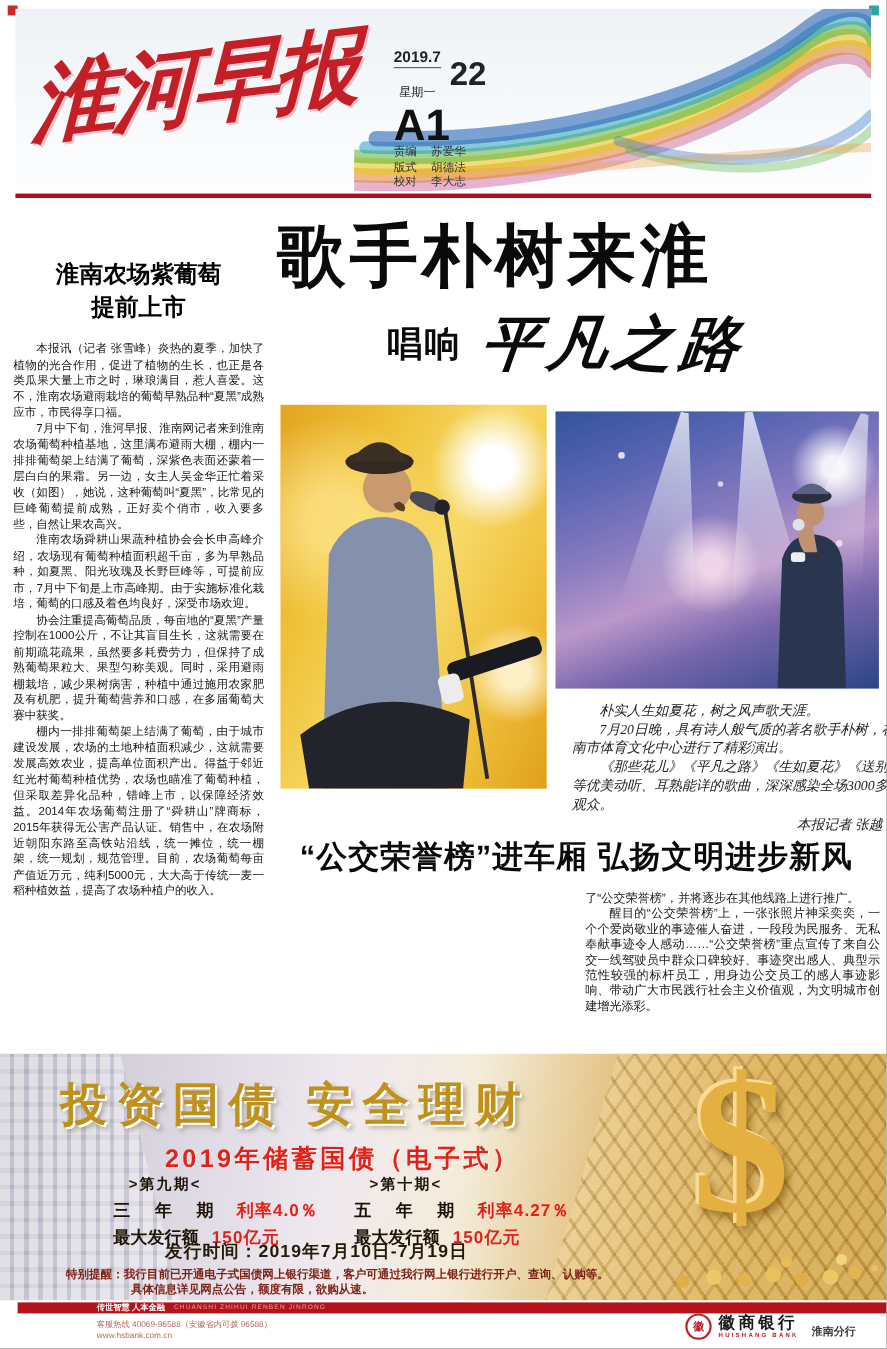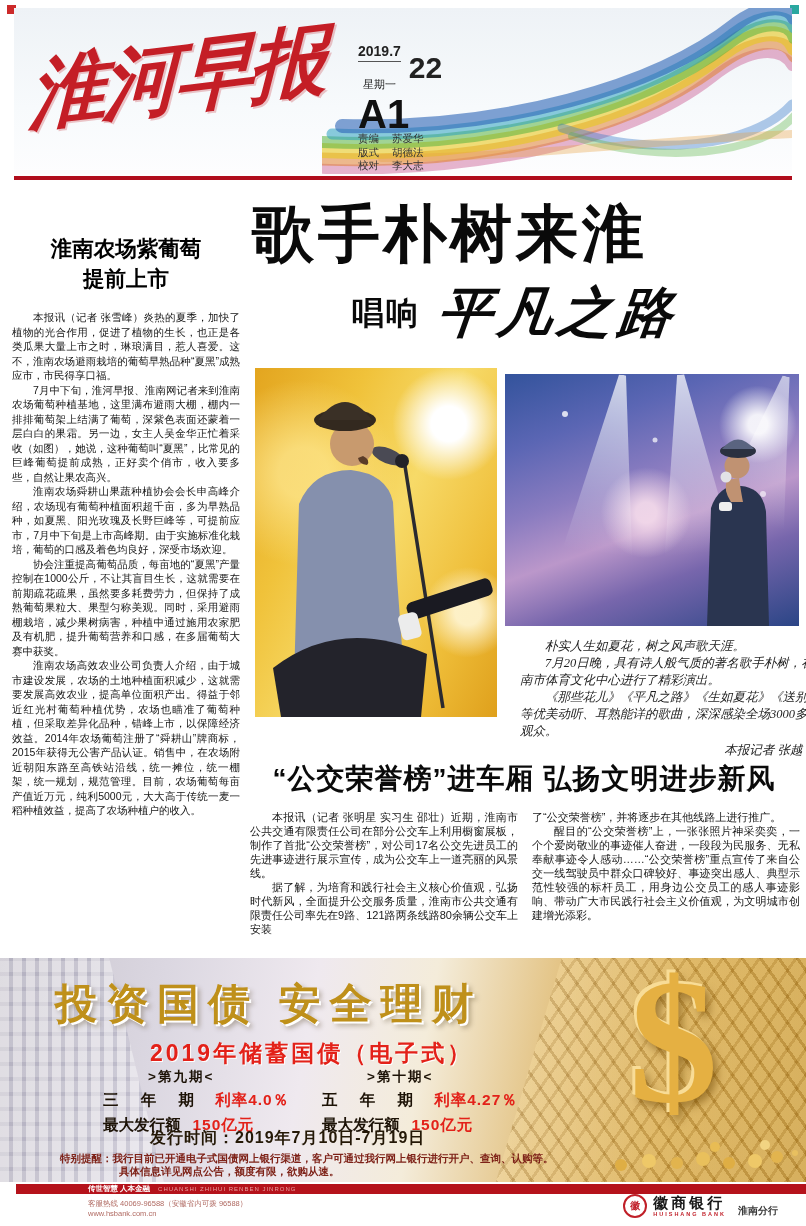--- a/index.html
+++ b/index.html
@@ -100,21 +100,21 @@
   .dollar{position:absolute;right:88px;top:-6px;font-size:178px;font-weight:900;
       font-family:"Liberation Serif",serif;color:#e5b042;line-height:1;
       text-shadow:-3px -3px 0 #f8dc96,4px 5px 8px rgba(110,70,0,.55);}
   .ad-title{position:absolute;left:55px;top:18px;font-size:42px;font-weight:900;letter-spacing:9px;
       color:#bf901a;font-family:"Liberation Serif",serif;white-space:nowrap;
       text-shadow:2px 2px 0 #fff,4px 4px 5px rgba(60,40,0,.35);}
   .ad-sub{position:absolute;left:150px;top:80px;font-size:23px;font-weight:900;letter-spacing:3px;
       color:#e32119;text-shadow:1px 1px 0 #fff;white-space:nowrap;}
   .issue{position:absolute;top:110px;color:#1c1206;}
   .issue.i1{left:103px;} .issue.i2{left:322px;}
-  .issue .lbl{font-size:13.5px;font-weight:900;margin-left:14px;letter-spacing:2px;padding-left:31px;}
+  .issue .lbl{font-size:13.5px;font-weight:900;margin-left:14px;letter-spacing:2px;}
   .issue .row{margin-top:4px;display:flex;align-items:baseline;white-space:nowrap;}
   .issue .term{font-size:15.5px;font-weight:900;letter-spacing:9px;}
   .issue .amtlbl{font-size:15.5px;font-weight:900;letter-spacing:0;}
   .issue .red{font-size:15.5px;font-weight:900;color:#e32119;margin-left:12px;letter-spacing:1px;}
   .ad-time{position:absolute;left:150px;top:170px;font-size:16px;font-weight:900;color:#241806;letter-spacing:1px;}
   .ad-note1{position:absolute;left:60px;top:194px;font-size:10.5px;font-weight:bold;color:#7e2218;}
   .ad-note2{position:absolute;left:119px;top:207px;font-size:10.5px;font-weight:bold;color:#7e2218;}
 
   
   .slogan-bar{position:absolute;left:16px;right:0;top:1184px;height:10px;background:#b5121b;
@@ -181,21 +181,21 @@
   <div class="rule-red"></div>
 
   <div class="left-art">
     <h2><span>淮南农场紫葡萄</span><br>
         <span>提前上市</span></h2>
     <div class="body">
       <p>本报讯（记者 张雪峰）炎热的夏季，加快了植物的光合作用，促进了植物的生长，也正是各类瓜果大量上市之时，琳琅满目，惹人喜爱。这不，淮南农场避雨栽培的葡萄早熟品种“夏黑”成熟应市，市民得享口福。</p>
       <p>7月中下旬，淮河早报、淮南网记者来到淮南农场葡萄种植基地，这里满布避雨大棚，棚内一排排葡萄架上结满了葡萄，深紫色表面还蒙着一层白白的果霜。另一边，女主人吴金华正忙着采收（如图），她说，这种葡萄叫“夏黑”，比常见的巨峰葡萄提前成熟，正好卖个俏市，收入要多些，自然让果农高兴。</p>
       <p>淮南农场舜耕山果蔬种植协会会长申高峰介绍，农场现有葡萄种植面积超千亩，多为早熟品种，如夏黑、阳光玫瑰及长野巨峰等，可提前应市，7月中下旬是上市高峰期。由于实施标准化栽培，葡萄的口感及着色均良好，深受市场欢迎。</p>
       <p>协会注重提高葡萄品质，每亩地的“夏黑”产量控制在1000公斤，不让其盲目生长，这就需要在前期疏花疏果，虽然要多耗费劳力，但保持了成熟葡萄果粒大、果型匀称美观。同时，采用避雨棚栽培，减少果树病害，种植中通过施用农家肥及有机肥，提升葡萄营养和口感，在多届葡萄大赛中获奖。</p>
-      <p>淮南农场高效农业公司负责人介绍，由于城市建设发展，农场的土地种植面积减少，这就需要发展高效农业，提高单位面积产出。得益于邻近红光村葡萄种植优势，农场也瞄准了葡萄种植，但采取差异化品种，错峰上市，以保障经济效益。2014年农场葡萄注册了“舜耕山”牌商标，2015年获得无公害产品认证。销售中，在农场附近朝阳东路至高铁站沿线，统一摊位，统一棚架，统一规划，规范管理。目前，农场葡萄每亩产值近万元，纯利5000元，大大高于传统一麦一稻种植效益，提高了农场种植户的收入。</p>
+      <p>棚内一排排葡萄架上结满了葡萄，由于城市建设发展，农场的土地种植面积减少，这就需要发展高效农业，提高单位面积产出。得益于邻近红光村葡萄种植优势，农场也瞄准了葡萄种植，但采取差异化品种，错峰上市，以保障经济效益。2014年农场葡萄注册了“舜耕山”牌商标，2015年获得无公害产品认证。销售中，在农场附近朝阳东路至高铁站沿线，统一摊位，统一棚架，统一规划，规范管理。目前，农场葡萄每亩产值近万元，纯利5000元，大大高于传统一麦一稻种植效益，提高了农场种植户的收入。</p>
     </div>
   </div>
 
   <div class="main-hl">
     <div class="l1">歌手朴树来淮</div>
     <div class="l2">
       <span class="pre">唱响</span>
       <span class="callig">平凡之路</span>
     </div>
   </div>
@@ -236,24 +236,20 @@
   </div>
 
   <div class="caption">
     <p>朴实人生如夏花，树之风声歌天涯。</p>
     <p>7月20日晚，具有诗人般气质的著名歌手朴树，在淮南市体育文化中心进行了精彩演出。</p>
     <p>《那些花儿》《平凡之路》《生如夏花》《送别》等优美动听、耳熟能详的歌曲，深深感染全场3000多名观众。</p>
     <p class="credit">本报记者 张越 摄</p>
   </div>
 
   <div class="bus-hl">“公交荣誉榜”进车厢  弘扬文明进步新风</div>
-  <div class="bus-col bus-c1">
-    <p class="ind">本报讯（记者 张明星 实习生 邵壮）近期，淮南市公共交通有限责任公司在部分公交车上利用橱窗展板，制作了首批“公交荣誉榜”，对公司17名公交先进员工的先进事迹进行展示宣传，成为公交车上一道亮丽的风景线。</p>
-    <p class="ind">据了解，为培育和践行社会主义核心价值观，弘扬时代新风，全面提升公交服务质量，淮南市公共交通有限责任公司率先在9路、121路两条线路80余辆公交车上安装</p>
-  </div>
   <div class="bus-col bus-c2">
     <p>了“公交荣誉榜”，并将逐步在其他线路上进行推广。</p>
     <p class="ind">醒目的“公交荣誉榜”上，一张张照片神采奕奕，一个个爱岗敬业的事迹催人奋进，一段段为民服务、无私奉献事迹令人感动……“公交荣誉榜”重点宣传了来自公交一线驾驶员中群众口碑较好、事迹突出感人、典型示范性较强的标杆员工，用身边公交员工的感人事迹影响、带动广大市民践行社会主义价值观，为文明城市创建增光添彩。</p>
   </div>
 
   <div class="ad">
     <div class="bldg-l"></div>
     <div class="bldg-r"></div>
     <div class="coins"></div>
     <div class="dollar">$</div>

